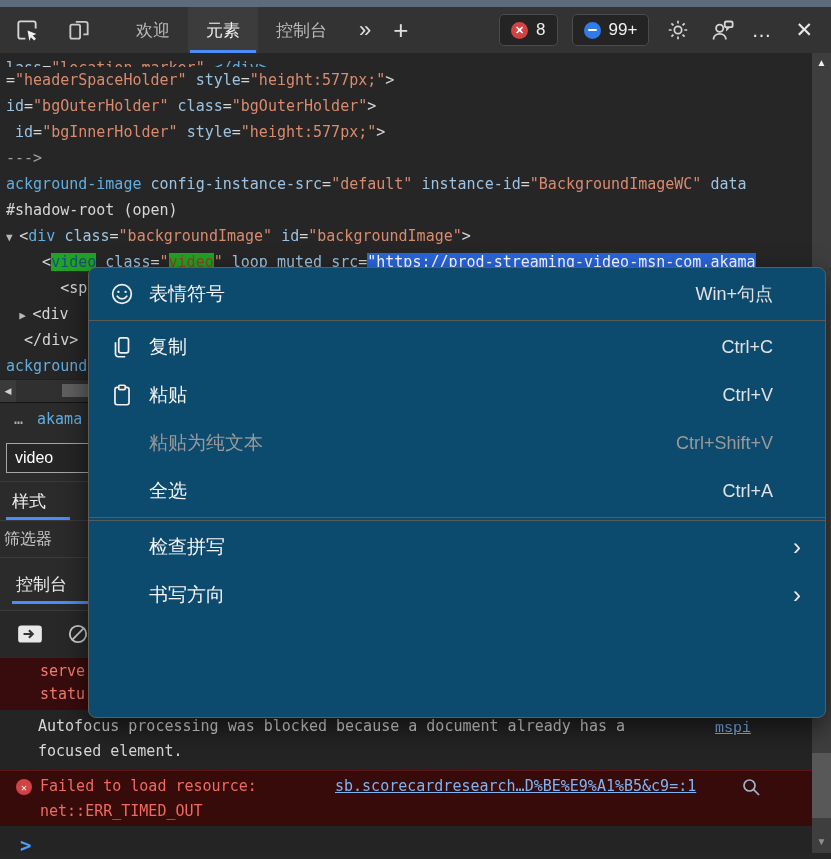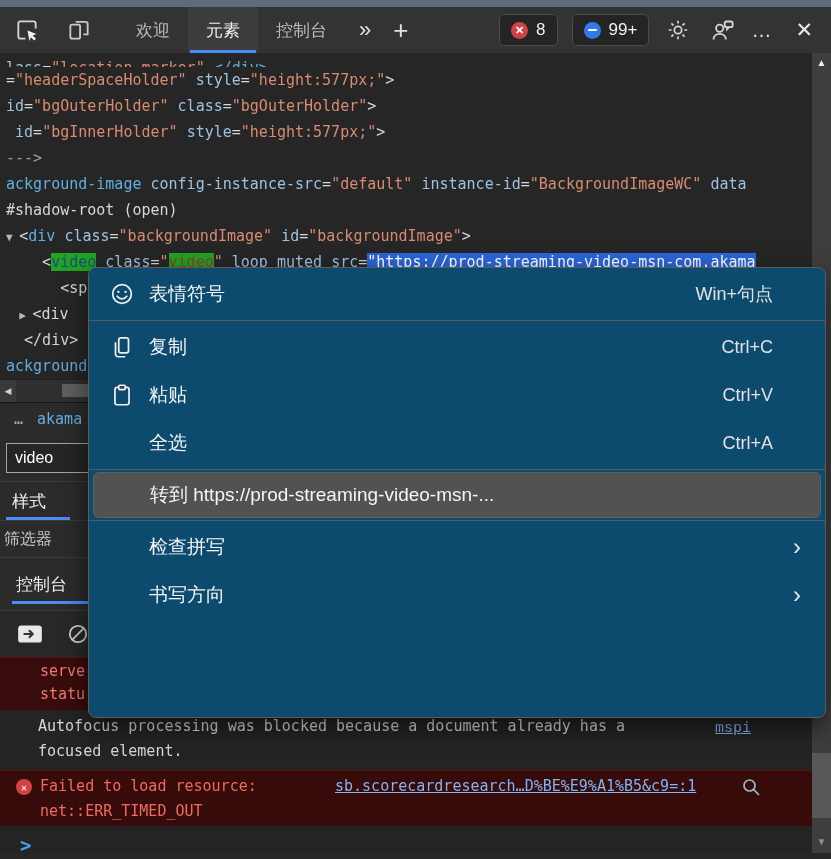--- a/index.html
+++ b/index.html
@@ -264,30 +264,31 @@
       <div class="menu-item">
         <span class="mi-icon">
           <svg width="26" height="26" viewBox="0 0 24 24" fill="none" stroke="#f0f0f0" stroke-width="1.6">
             <rect x="5.5" y="5" width="13" height="16" rx="2"></rect>
             <rect x="9" y="3" width="6" height="4" rx="1" fill="#404040"></rect>
           </svg>
         </span>
         <span class="mi-label">粘贴</span>
         <span class="mi-short">Ctrl+V</span>
       </div>
+      <div class="menu-item disabled">
+        <span class="mi-icon"></span>
+        <span class="mi-label">粘贴为纯文本</span>
+        <span class="mi-short">Ctrl+Shift+V</span>
+      </div>
       <div class="menu-item">
         <span class="mi-icon"></span>
         <span class="mi-label">全选</span>
         <span class="mi-short">Ctrl+A</span>
       </div>
       <div class="menu-sep"></div>
-      <div class="menu-item hl">
-        <span class="mi-icon"></span>
-        <span class="mi-label">转到 https://prod-streaming-video-msn-...</span>
-      </div>
       <div class="menu-sep"></div>
       <div class="menu-item">
         <span class="mi-icon"></span>
         <span class="mi-label">检查拼写</span>
         <span class="mi-chev">›</span>
       </div>
       <div class="menu-item">
         <span class="mi-icon"></span>
         <span class="mi-label">书写方向</span>
         <span class="mi-chev">›</span>

